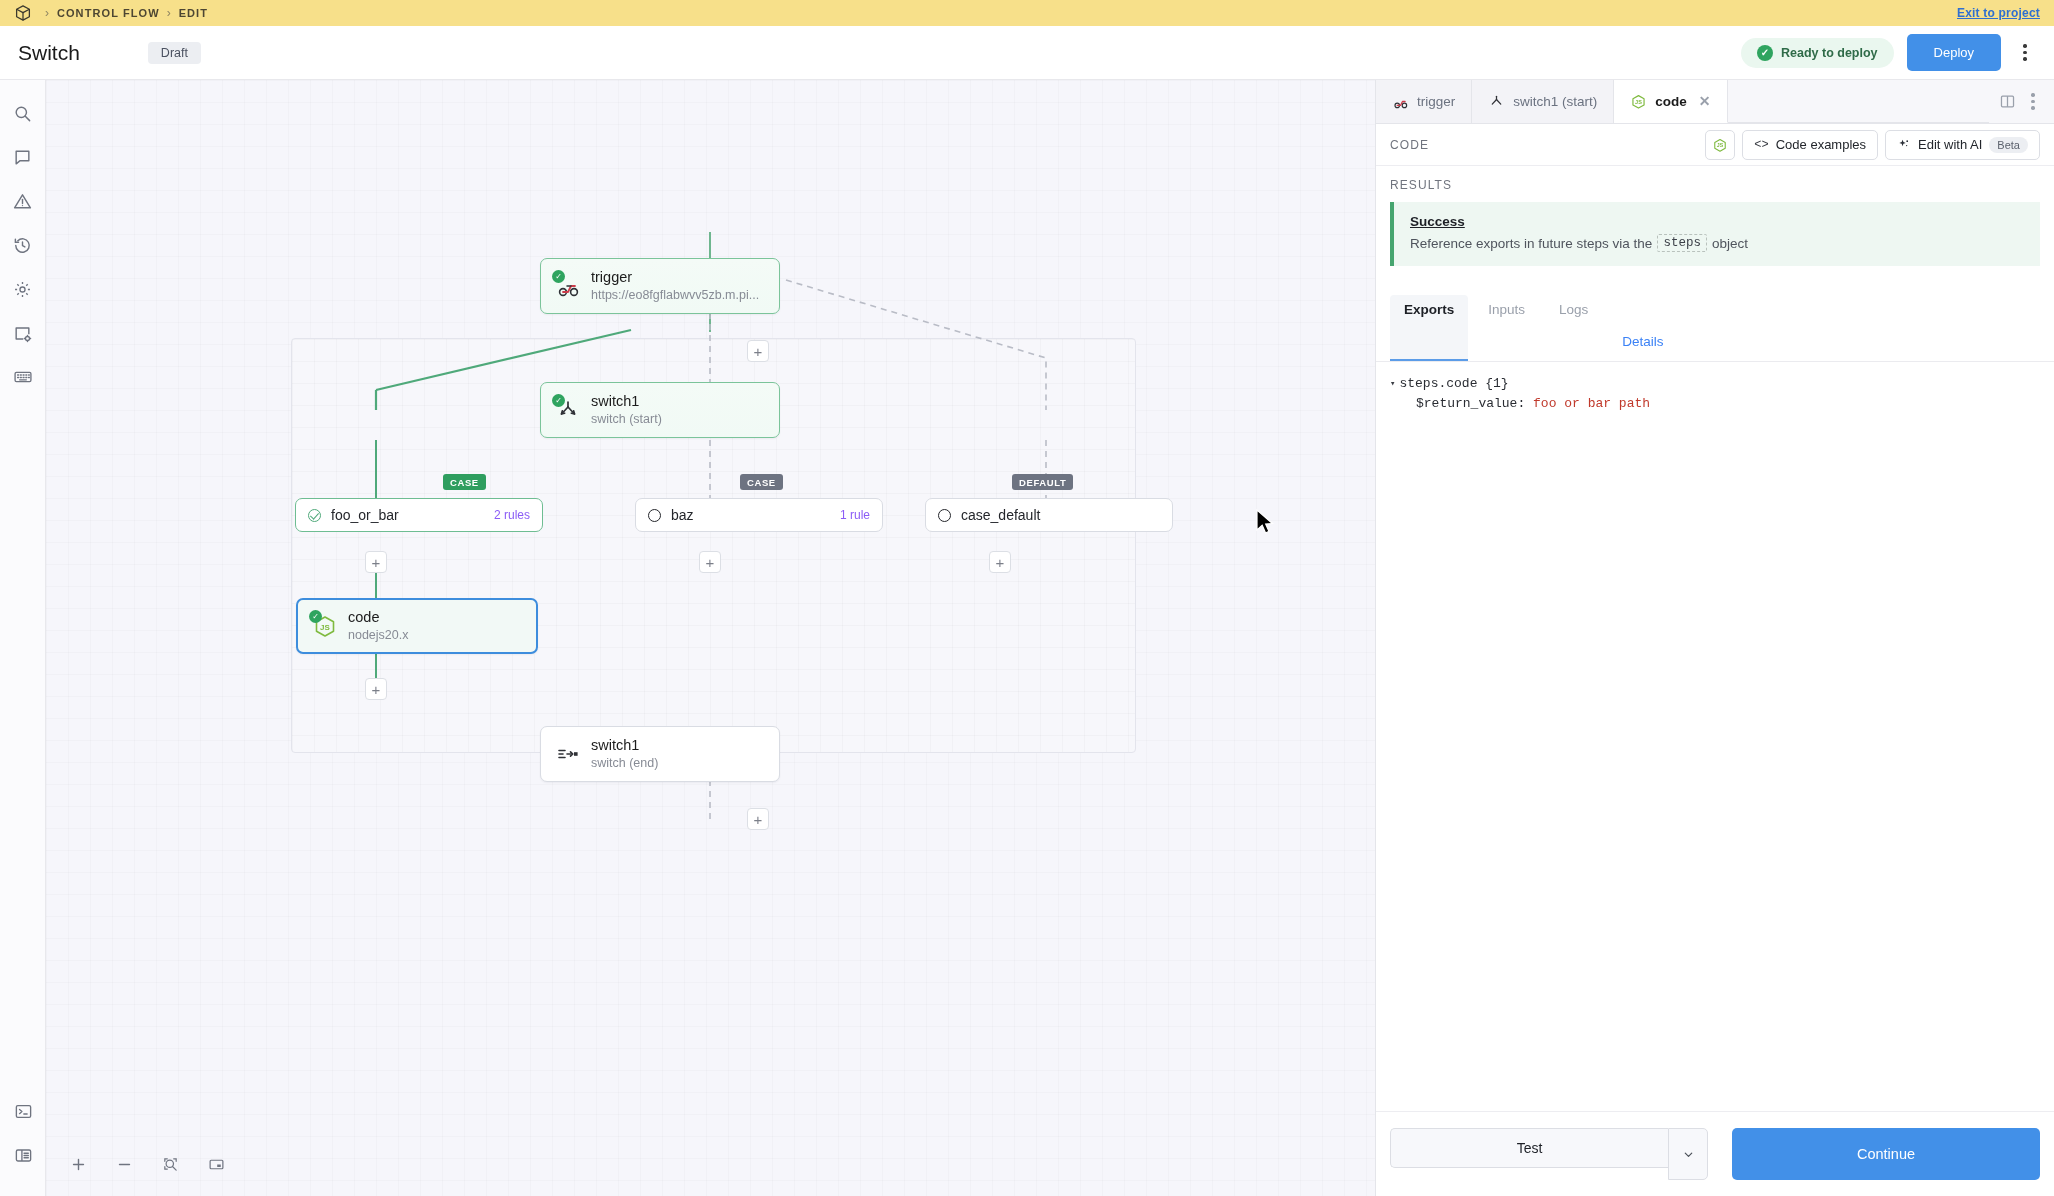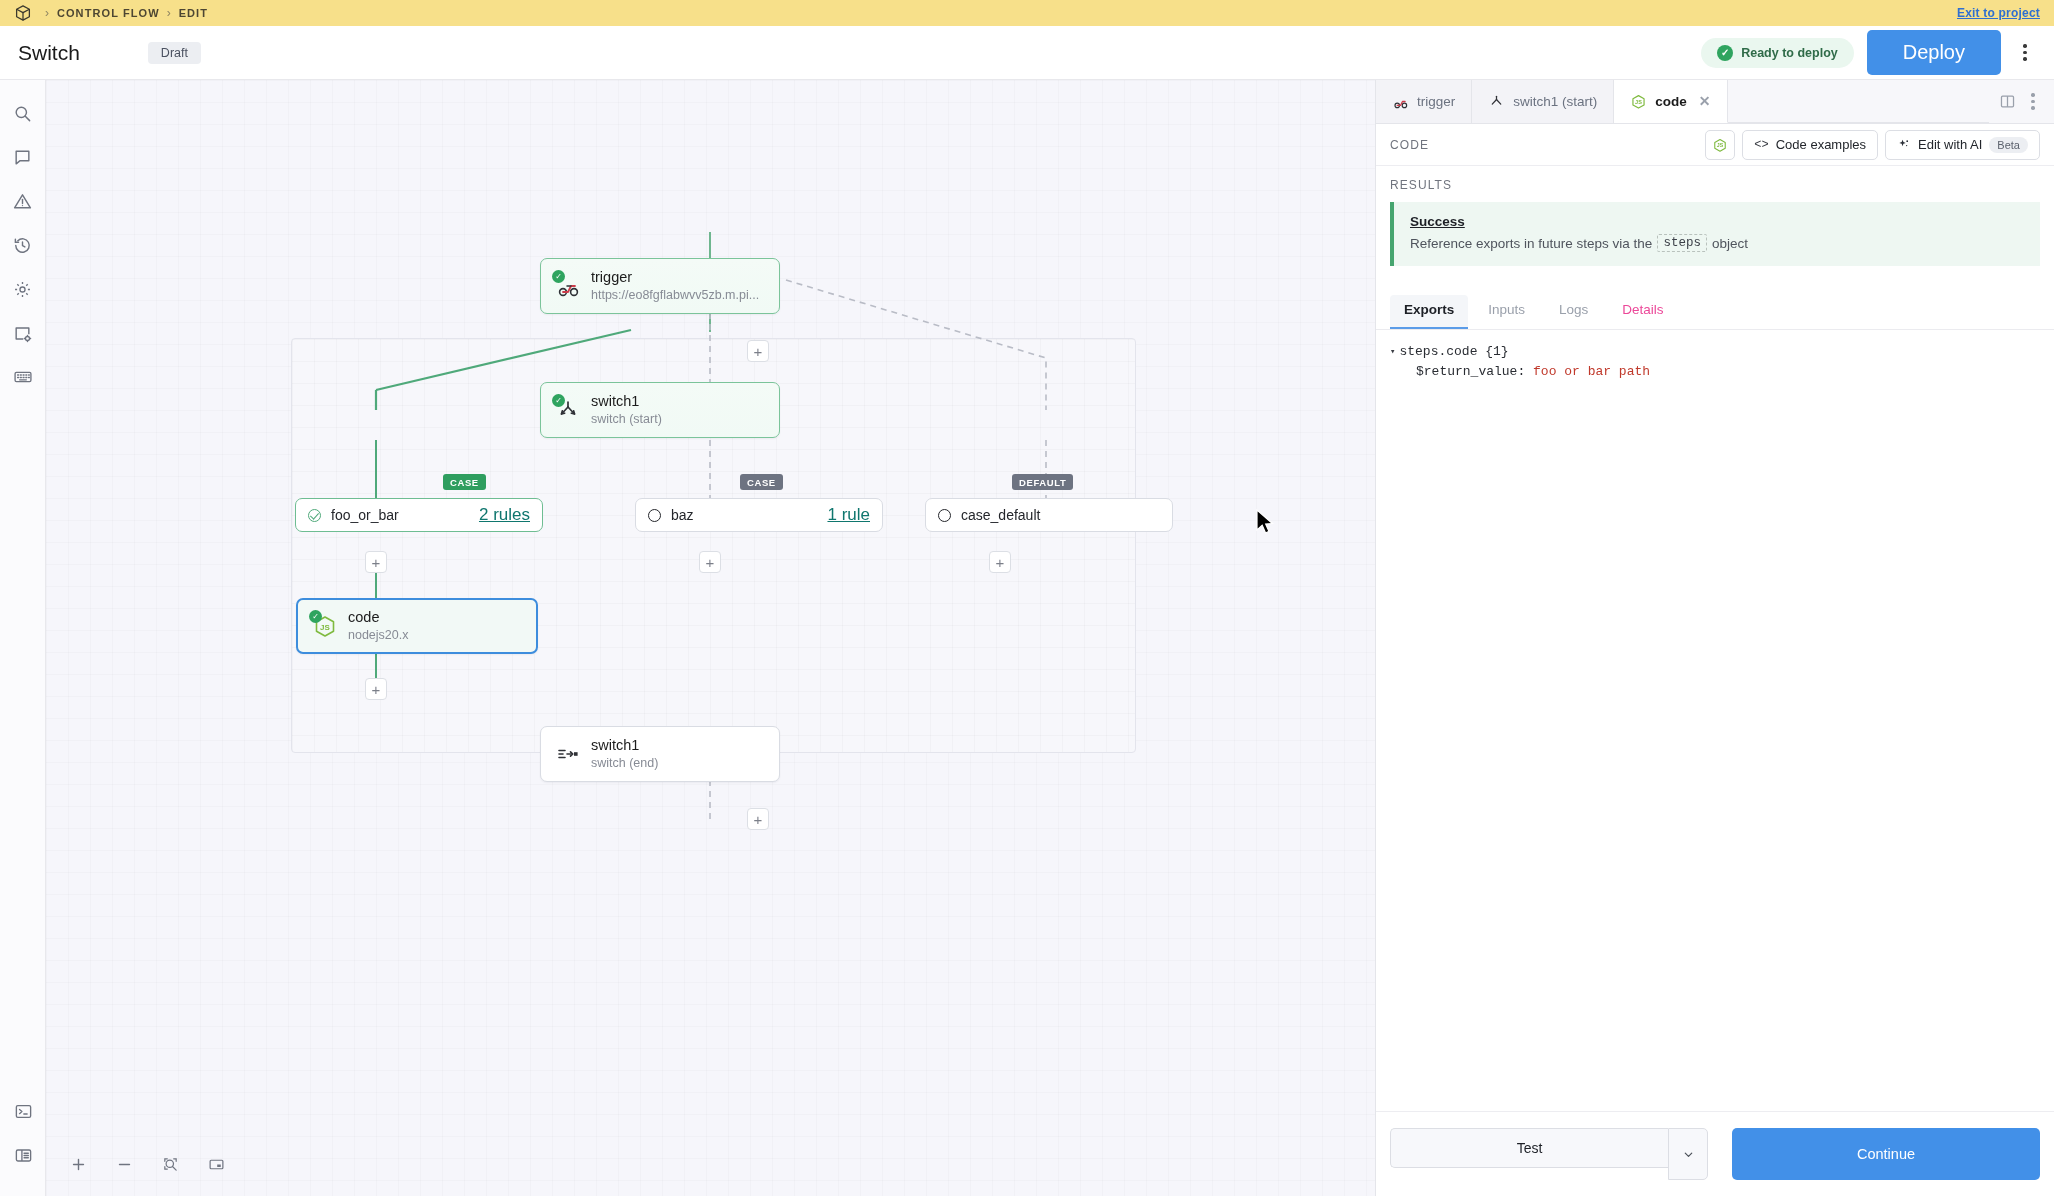--- a/index.html
+++ b/index.html
@@ -43,21 +43,21 @@
     background: #eaf7ef; color: #2f6b48; border-radius: 16px;
     padding: 7px 16px; font-size: 12.5px; font-weight: 700;
   }
   .check-circle {
     width: 16px; height: 16px; border-radius: 50%; background: #2fa45f;
     display: inline-flex; align-items: center; justify-content: center;
     color: #fff; font-size: 10px; line-height: 1; flex: 0 0 auto;
   }
   .deploy-btn {
     background: #4290e8; color: #fff; border: none; border-radius: 5px;
-    padding: 11px 36px; font-size: 20px; cursor: pointer;
+    padding: 11px 27px; font-size: 13px; cursor: pointer;
     font-family: inherit;
   }
   .kebab {
     width: 22px; height: 30px; display: flex; flex-direction: column;
     align-items: center; justify-content: center; gap: 3px; cursor: pointer;
   }
   .kebab i { width: 3.4px; height: 3.4px; border-radius: 50%; background: #3a3a3a; display:block;}
 
   
   .rail {
@@ -112,22 +112,22 @@
   .case-node .circ {
     width: 13px; height: 13px; border-radius: 50%; border: 1.6px solid #24262b;
     margin-right: 10px; flex: 0 0 auto;
   }
   .case-node .circ.ok { border-color: #4fa97a; position: relative; }
   .case-node .circ.ok::after {
     content: ""; position: absolute; left: 2.6px; top: 1.2px; width: 4px; height: 7px;
     border: solid #4fa97a; border-width: 0 1.6px 1.6px 0; transform: rotate(42deg);
   }
   .case-node .rules {
-    margin-left: auto; font-size: 17px; color: #0f766e;
-    text-decoration: underline; cursor: pointer;
+    margin-left: auto; font-size: 12px; color: #8b5cf6;
+    cursor: pointer;
   }
   .badge {
     position: absolute; font-size: 9.5px; font-weight: 700; color: #fff;
     letter-spacing: .6px; padding: 2.5px 7px; border-radius: 3px;
   }
   .badge.case-g { background: #2f9e5f; }
   .badge.case-n { background: #6d7381; }
 
   .plus-btn {
     position: absolute; width: 22px; height: 22px; background: #fff;
@@ -186,21 +186,21 @@
   .code-chip {
     font-family: "Liberation Mono", monospace; font-size: 12.5px; color: #3c4048;
     border: 1px dashed #b9c2bd; padding: 1px 5px; border-radius: 2px;
   }
 
   .subtabs { display: flex; gap: 6px; padding: 29px 14px 0; border-bottom: 1px solid #ebebef; }
   .subtab { font-size: 13.5px; color: #9aa0ab; padding: 7px 14px 10px; cursor: pointer;
     border-bottom: 2.5px solid transparent; }
   .subtab.active { color: #1d2026; font-weight: 700; background: #f4f6f9;
     border-bottom-color: #5b9ce8; border-radius: 4px 4px 0 0; }
-  .subtab.dark { color: #ec4899; }
+  .subtab.dark { color: #3b82f6; margin-top: 32px; }
 
   .exports { padding: 14px 14px; font-family: "Liberation Mono", monospace; font-size: 13px; }
   .ex-row { display: flex; align-items: center; color: #2a2d33; margin-bottom: 5px; }
   .caret { font-size: 9px; margin-right: 4px; color: #3a3d44; }
   .ex-child { padding-left: 26px; color: #2a2d33; }
   .ex-val { color: #c0392b; }
 
   .panel-footer {
     margin-top: auto; padding: 16px 14px; display: flex; gap: 24px;
     border-top: 1px solid #ededf1;

